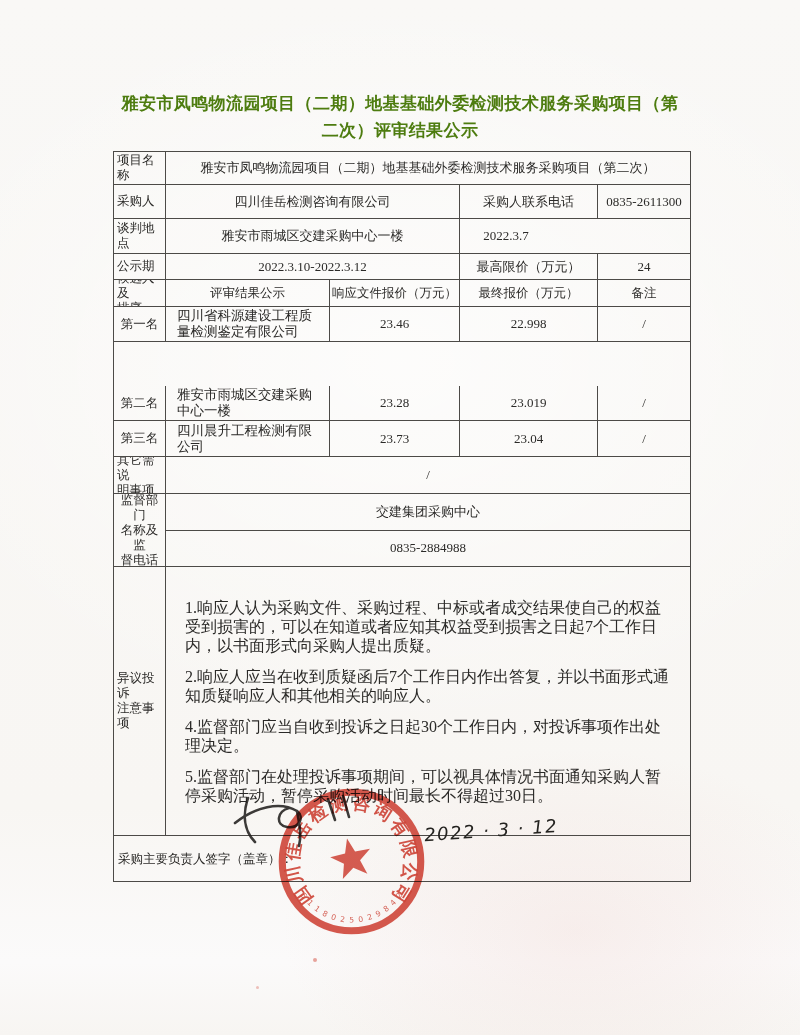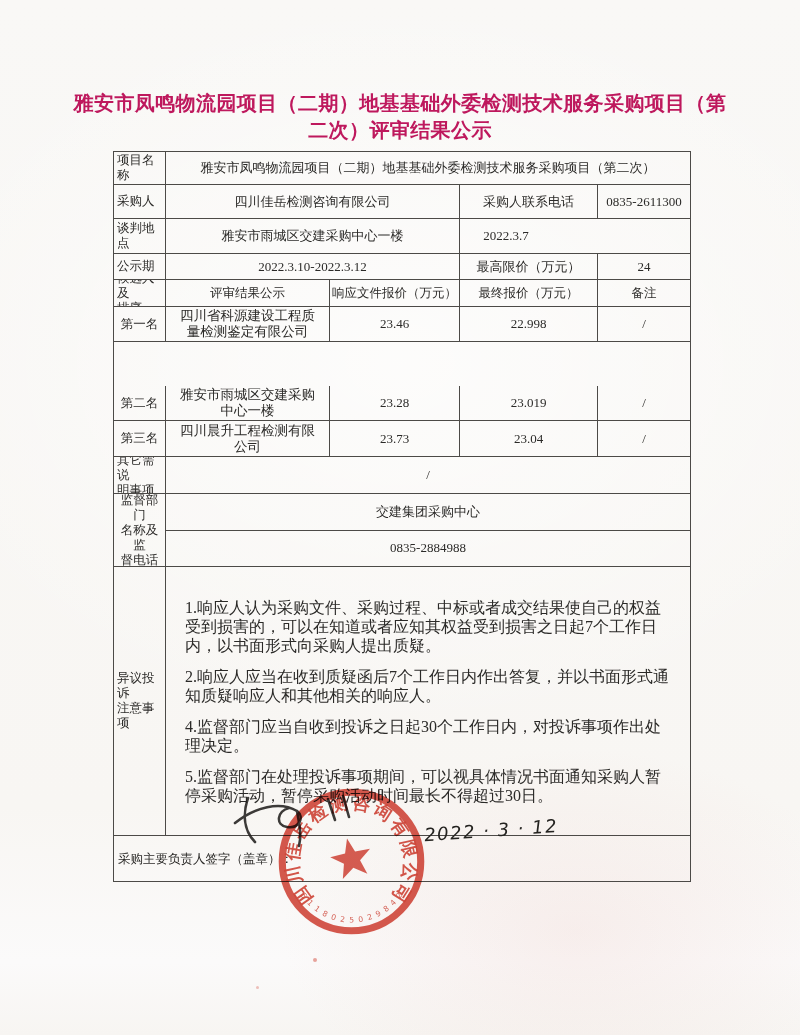--- a/index.html
+++ b/index.html
@@ -9,35 +9,35 @@
     color:var(--ink,#2e2c2a);
     background:
       radial-gradient(ellipse 420px 260px at 72% 90%, rgba(234,196,189,.22), transparent 70%),
       radial-gradient(ellipse 700px 500px at 50% 35%, rgba(255,255,255,.65), transparent 75%),
       linear-gradient(#f9f8f6 0%, #f8f6f3 78%, #fbfafa 93%, #f7f5f2 100%);
   }
   .page{position:absolute;inset:0;}
   
   .title{
     position:absolute;left:55px;top:90px;width:690px;text-align:center;
-    font-weight:bold;font-size:20px;line-height:27px;letter-spacing:.4px;color:#be185d;
+    font-weight:bold;font-size:17px;line-height:27px;letter-spacing:.4px;color:#4d7c0f;
   }
   
   .doc-table{
     position:absolute;left:113px;top:151px;width:578px;
     border:1.4px solid var(--line,#4c4a47);
     box-sizing:border-box;
     background:transparent;
   }
   .trow{display:flex;box-sizing:border-box;border-bottom:1.3px solid var(--line,#4c4a47);}
   .trow:last-child{border-bottom:none;}
   .cell{
     box-sizing:border-box;border-right:1.3px solid var(--line,#4c4a47);
     display:flex;align-items:center;justify-content:center;
-    font-size:13px;line-height:16px;text-align:center;color:#2b2a28;
+    font-size:13px;line-height:16px;color:#2b2a28;
     overflow:hidden;
   }
   .cell:last-child{border-right:none;}
   .lab{width:52px;justify-content:flex-start;text-align:left;padding:1px 1px 1px 3px;font-size:12.5px;line-height:15px;}
   .lab.center{justify-content:center;text-align:center;padding:1px;}
   .w-name{width:164px;}
   .w-p1{width:130px;}
   .w-p2{width:138px;}
   .w-rk{width:92px;}
   .w-v294{width:294px;}

